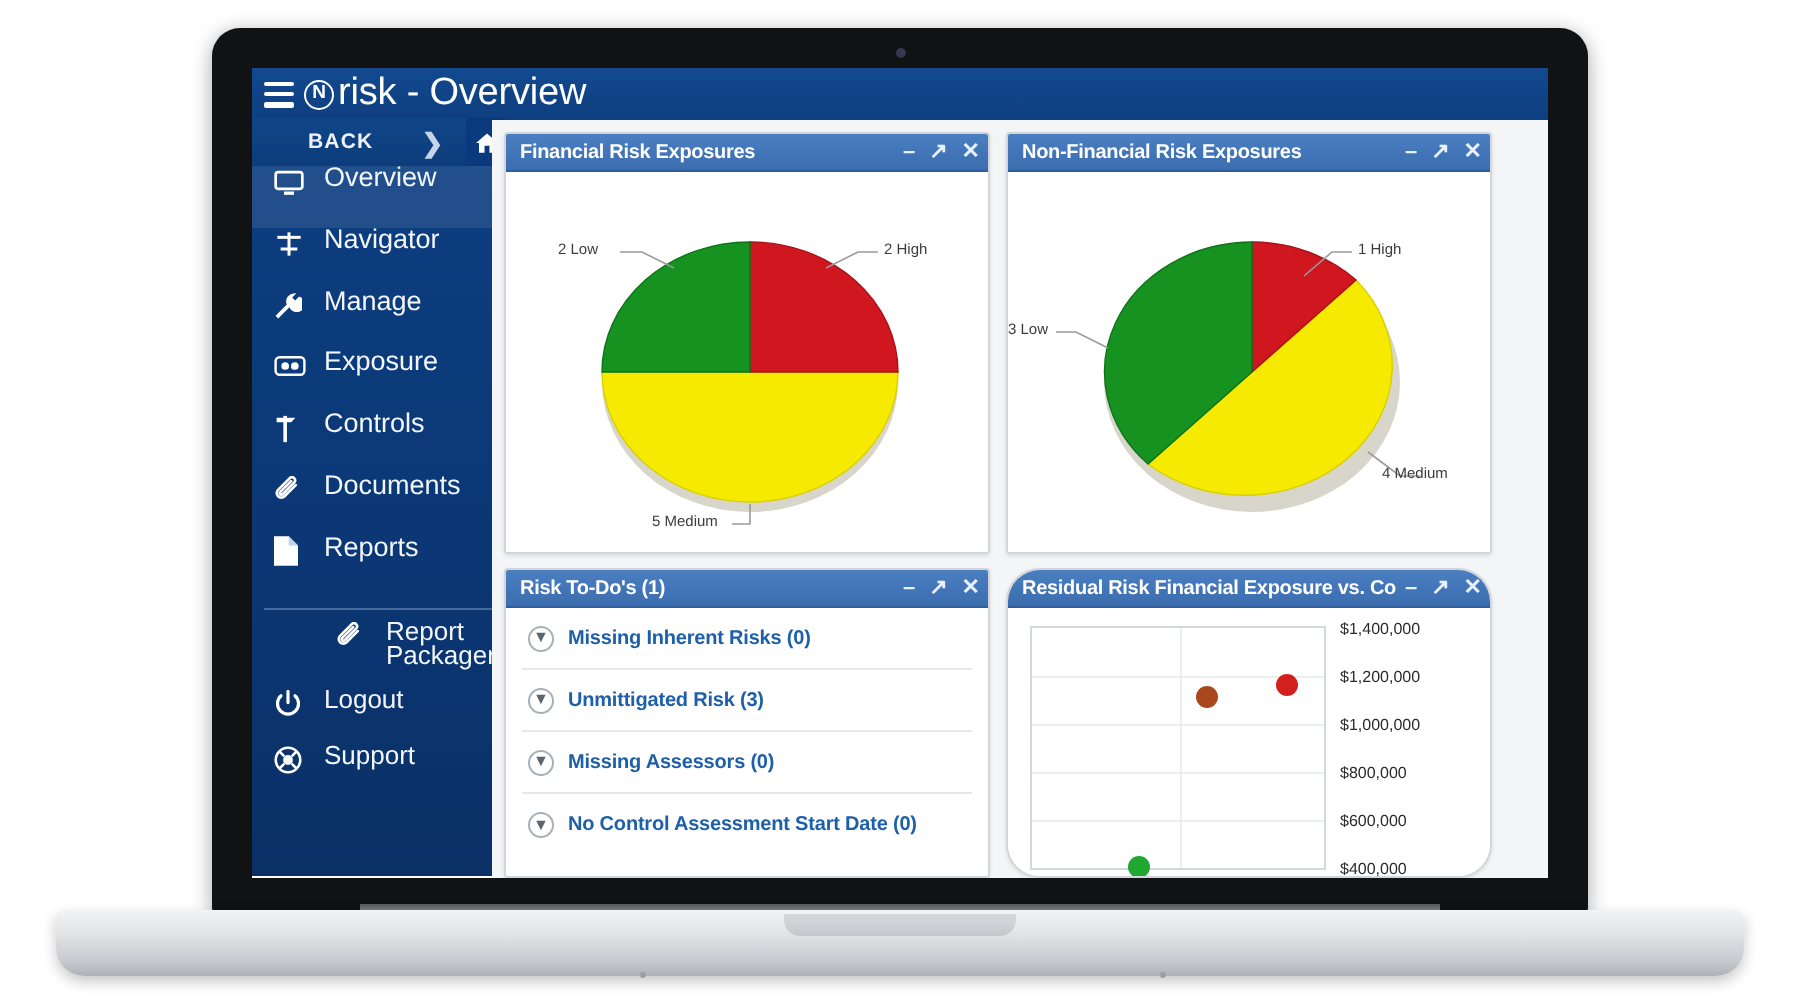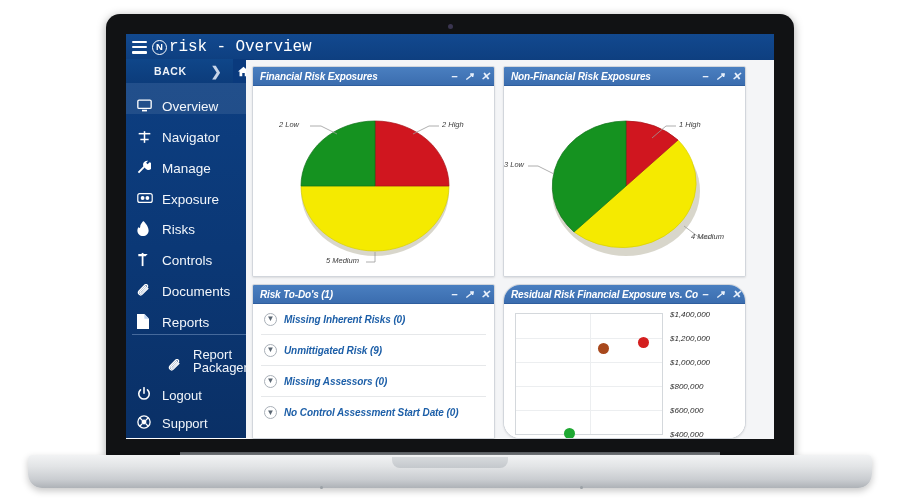--- a/index.html
+++ b/index.html
@@ -75,22 +75,22 @@
   }
   #hamburger { width: 15px; height: 13px; display:flex; flex-direction:column; justify-content:space-between; }
   #hamburger span { display:block; height:2.5px; background:#fff; border-radius:1px; }
   #brand-mark {
     width: 15px; height: 15px; border-radius: 50%;
     border: 1.6px solid #fff; color:#fff;
     font-size: 9.5px; font-weight: bold; line-height: 12px;
     text-align: center; margin-left: 5px;
   }
   #app-title {
-    color: #ffffff; font-size: 16px; font-weight: 500;
-    margin-left: 2px; letter-spacing: -0.1px; white-space: nowrap; font-family: Liberation Mono, monospace;
+    color: #ffffff; font-size: 19px; font-weight: 500;
+    margin-left: 2px; letter-spacing: -0.1px; white-space: nowrap;
   }
 
   
   #sidebar {
     position: absolute; left: 0; top: 25px;
     width: 128px; height: 379px;
     background: linear-gradient(180deg,#0d3f82 0%, #0b3876 50%, #0a3066 100%);
   }
   #back-row {
     height: 24px; display: flex; align-items: center;
@@ -102,21 +102,21 @@
     letter-spacing: 0.6px; margin-left: 28px;
   }
   #back-chevron { color:#c6d4e8; font-size: 13px; font-weight: bold; margin-left: 24px; }
   #home-btn {
     position: absolute; right: 0; top: 0;
     width: 21px; height: 24px;
     background: #0a3a7d;
     display:flex; align-items:center; justify-content:center;
   }
   .nav-item {
-    height: 30.8px; display: flex; align-items: flex-end;
+    height: 30.8px; display: flex; align-items: flex-start;
     padding-left: 11px; color: #f2f6fb;
     font-size: 13.5px; font-weight: 400;
   }
   .nav-item.active { background: rgba(255,255,255,0.09); }
   .nav-ico {
     width: 19px; min-width: 19px; height: 16px;
     display:flex; align-items:center; justify-content:flex-start;
     margin-right: 6px; color:#ffffff;
   }
   .nav-txt { white-space: pre-line; line-height: 12.5px; }
@@ -134,21 +134,20 @@
     background: #f4f5f7;
     padding: 6px 5px 0 5px;
   }
   .panel {
     position: absolute;
     background: #ffffff;
     border: 1px solid #d2d6dc;
     border-radius: 2px;
     box-shadow: 0 1px 2px rgba(0,0,0,0.10);
     overflow: hidden;
-    font-style: italic;
   }
   #panel-fin  { left: 6px;   top: 6px;   width: 243px; height: 211px; }
   #panel-nfin { left: 257px; top: 6px;   width: 243px; height: 211px; }
   #panel-todo { left: 6px;   top: 224px; width: 243px; height: 155px; }
   #panel-scat { left: 257px; top: 224px; width: 243px; height: 155px; border-radius: 17px; }
 
   .panel-head {
     height: 19px;
     background: linear-gradient(180deg,#4a7fc0 0%, #3b6daf 100%);
     display: flex; align-items: center;
@@ -285,28 +284,20 @@
       <span class="nav-ico">
         <svg width="16" height="12" viewBox="0 0 20 13" fill="none" stroke="#fff" stroke-width="1.5">
           <rect x="1" y="1" width="18" height="11" rx="2.5"></rect>
             <circle cx="7" cy="6.5" r="2.4" fill="#fff" stroke="none"></circle>
             <circle cx="13" cy="6.5" r="2.4" fill="#fff" stroke="none"></circle>
         </svg>
       </span>
       <span class="nav-txt">Exposure</span>
     </div>
 
-    <div class="nav-item">
-      <span class="nav-ico">
-        <svg width="12" height="15" viewBox="0 0 12 16" fill="#fff">
-          <path d="M6.4 0C6.4 0 3 3.3 3 6.2c0 1-.8 1.6-1.4 1-.3-.3-.4-.9-.4-.9S0 8 0 10c0 3.4 2.7 6 6 6s6-2.6 6-6C12 5 6.4 0 6.4 0z"></path>
-        </svg>
-      </span>
-      <span class="nav-txt">Risks</span>
-    </div>
 
     <div class="nav-item">
       <span class="nav-ico">
         <svg width="12" height="15" viewBox="0 0 12 16" fill="#fff">
           <path d="M1 2h10l-2.2 2.4H1z"></path>
             <rect x="4.6" y="1" width="1.9" height="14"></rect>
         </svg>
       </span>
       <span class="nav-txt">Controls</span>
     </div>
@@ -441,21 +432,21 @@
           <span class="pc">✕</span>
         </span>
       </div>
       <div class="panel-body">
         <div class="todo-row">
           <span class="todo-chev">▼</span>
           <span class="todo-txt">Missing Inherent Risks (0)</span>
         </div>
         <div class="todo-row">
           <span class="todo-chev">▼</span>
-          <span class="todo-txt">Unmittigated Risk (9)</span>
+          <span class="todo-txt">Unmittigated Risk (3)</span>
         </div>
         <div class="todo-row">
           <span class="todo-chev">▼</span>
           <span class="todo-txt">Missing Assessors (0)</span>
         </div>
         <div class="todo-row">
           <span class="todo-chev">▼</span>
           <span class="todo-txt">No Control Assessment Start Date (0)</span>
         </div>
       </div>

